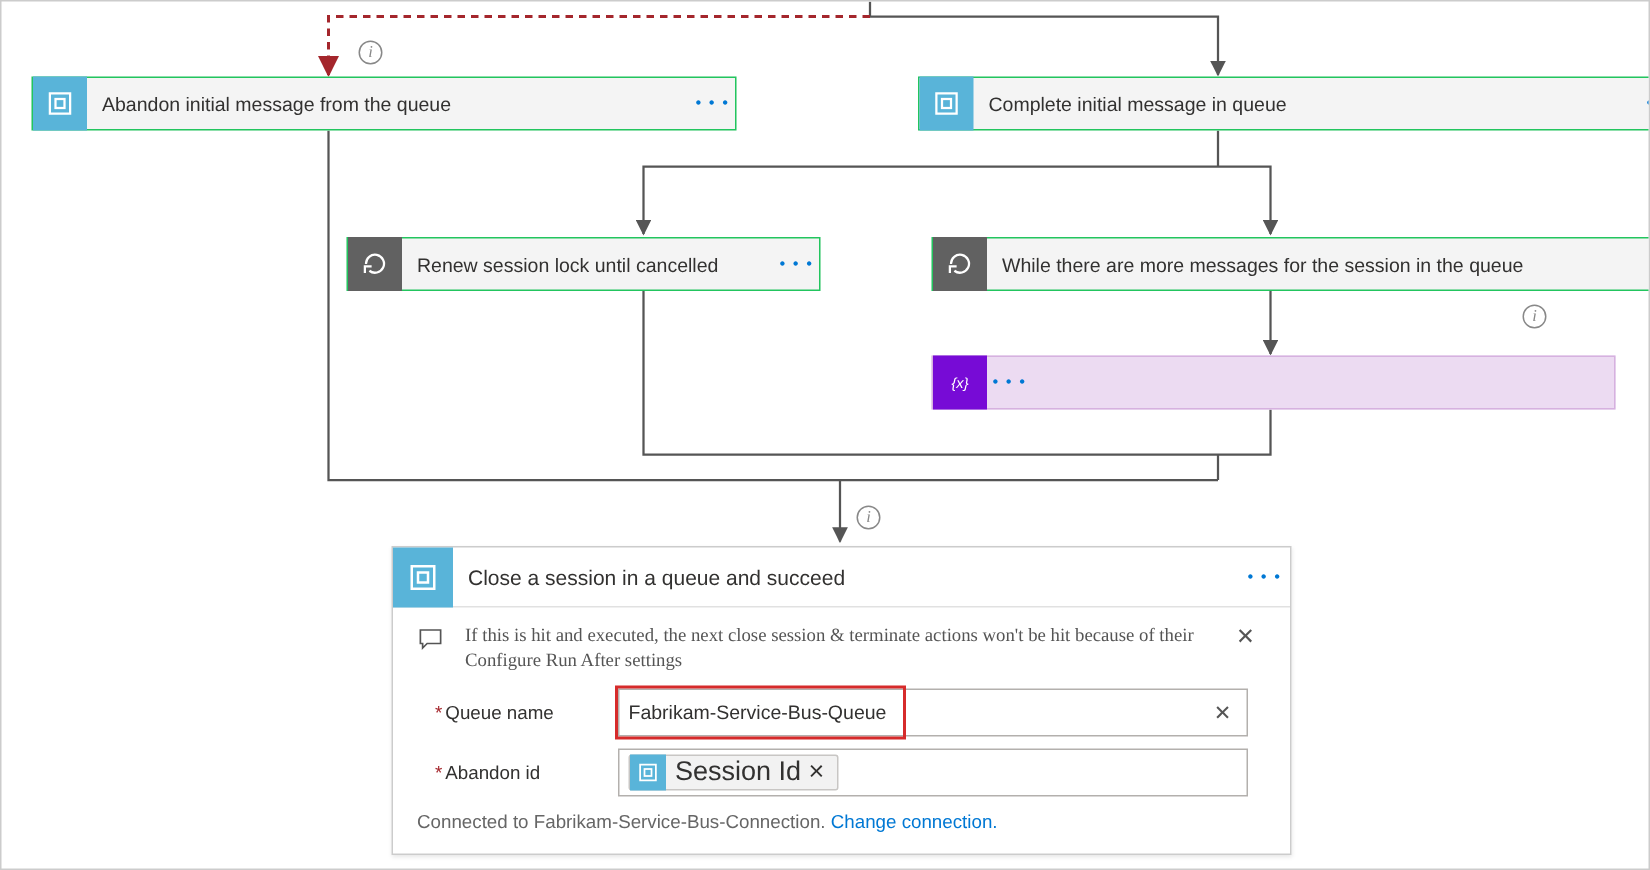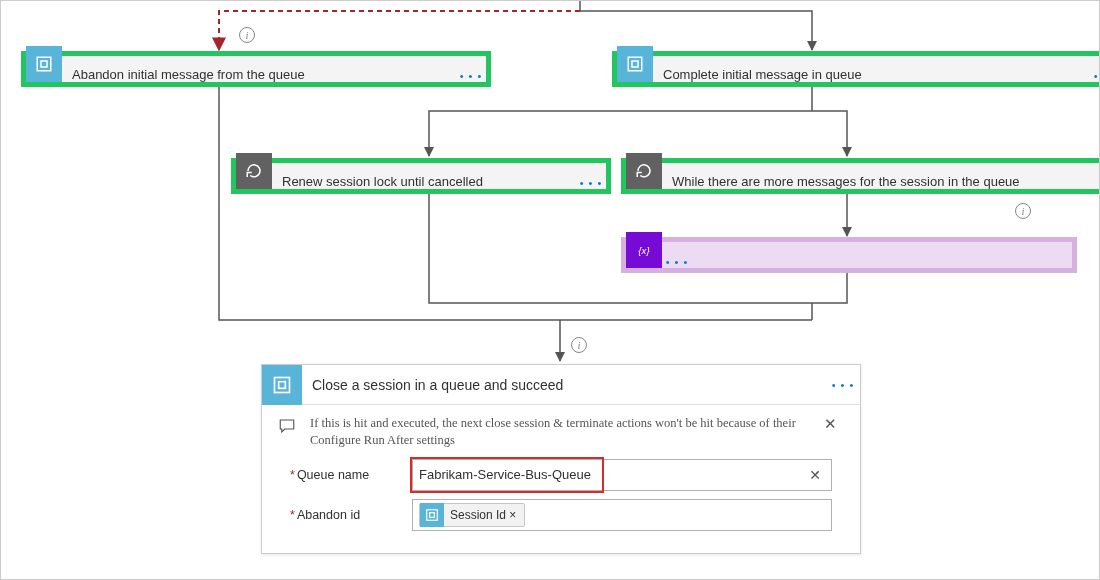--- a/index.html
+++ b/index.html
@@ -13,23 +13,23 @@
     position: relative;
     border: 1px solid #ccc;
     overflow: hidden;
   }
   svg.connectors {
     position: absolute; top: 0; left: 0; z-index: 0;
   }
   .card {
     position: absolute;
     background: #f4f4f4;
-    border: 5px solid #22c55e;
+    border: 1px solid #22c55e;
     display: flex;
-    align-items: flex-end;
+    align-items: center;
     height: 36px;
     z-index: 2;
   }
   .card .icon {
     width: 36px; height: 36px;
     display: flex; align-items: center; justify-content: center;
     flex-shrink: 0;
   }
   .card .title {
     flex: 1;
@@ -85,21 +85,21 @@
   .frow { display:flex; align-items:center; margin:8px 12px;}
   .flabel { width:122px; font-size:12.5px;}
   .flabel .star { color:#a4262c; margin-right:2px;}
   .field { flex:1; height:32px; border:1px solid #b3b0ad; background:#fff; display:flex; align-items:center; padding:0 6px;gap:48px;}
   .field .val { flex:1; font-size:13px; }
   .field .clear { width:20px; text-align:center; color:#555; cursor:pointer; font-size:14px;}
   .redbox { position:absolute; border:2.5px solid #d62b2b; pointer-events:none; }
   .token {
     display:inline-flex; align-items:center;
     background:#f2f2f2; border:1px solid #c8c6c4;
-    height:24px; border-radius:2px; font-size:12px;
+    height:24px; border-radius:2px; font-size:18px;
   }
   .token .tic { width:24px; height:24px; background:#59b4d9; display:flex; align-items:center; justify-content:center;}
   .token .tlbl { padding:0 8px 0 6px;}
   .conn { margin-top:10px; font-size:12.5px; color:#666;}
   .conn a { color:#0078d4; text-decoration:none; cursor:pointer;}
 </style>
 </head>
 <body>
 
 <svg class="connectors" width="1100" height="580">
@@ -157,21 +157,21 @@
   <div class="icon ic-sb">
     <svg width="18" height="18" viewBox="0 0 24 24">
         <rect x="3" y="3" width="18" height="18" fill="none" stroke="#fff" stroke-width="2"></rect>
         <rect x="8" y="8" width="8" height="8" fill="none" stroke="#fff" stroke-width="2"></rect>
       </svg>
   </div>
   <div class="title">Complete initial message in queue</div>
   <div class="menu">• • •</div>
 </div>
 
-<div class="card" style="left:230px; top:157px; width:380px;">
+<div class="card" style="left:230px; top:157px; width:316px;">
   <div class="icon ic-loop">
     <svg width="18" height="18" viewBox="0 0 24 24">
         <path d="M4 12a8 8 0 1 1 3 6" fill="none" stroke="#fff" stroke-width="2"></path>
         <path d="M3 20 L3 14 L9 14" fill="none" stroke="#fff" stroke-width="2"></path>
       </svg>
   </div>
   <div class="title">Renew session lock until cancelled</div>
   <div class="menu">• • •</div>
 </div>
 
@@ -236,14 +236,17 @@
                   <rect x="3" y="3" width="18" height="18" fill="none" stroke="#fff" stroke-width="2"></rect>
                   <rect x="8" y="8" width="8" height="8" fill="none" stroke="#fff" stroke-width="2"></rect>
                 </svg>
             </span>
             <span class="tlbl">Session Id ×</span>
           </span>
         </div>
       </div>
     </div>
 
+    <div class="conn">
+      <span>Connected to Fabrikam-Service-Bus-Connection.  </span><a>Change connection.</a>
+    </div>
   </div>
 </div>
 
 </body></html>

